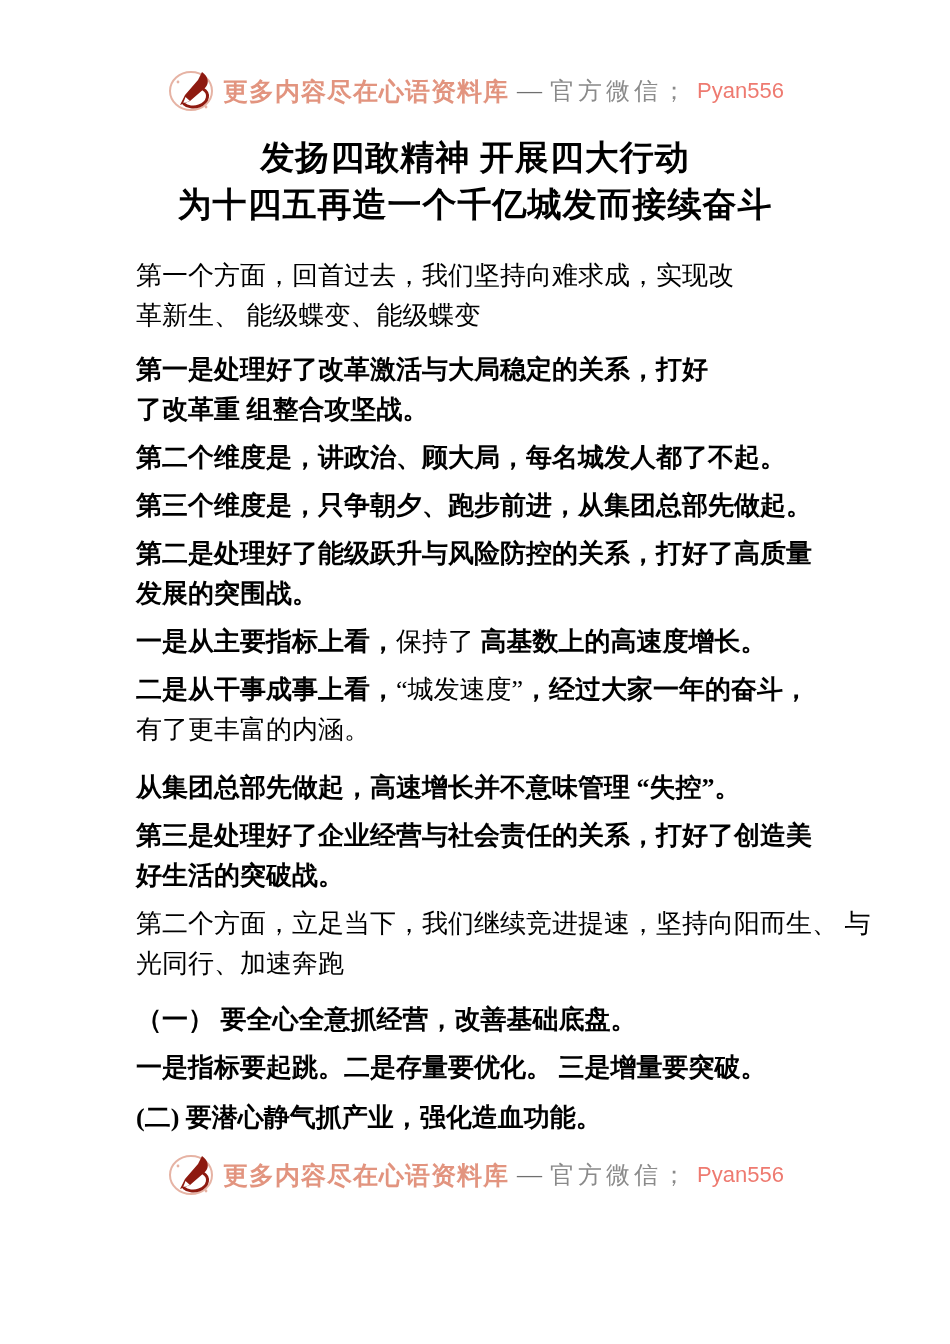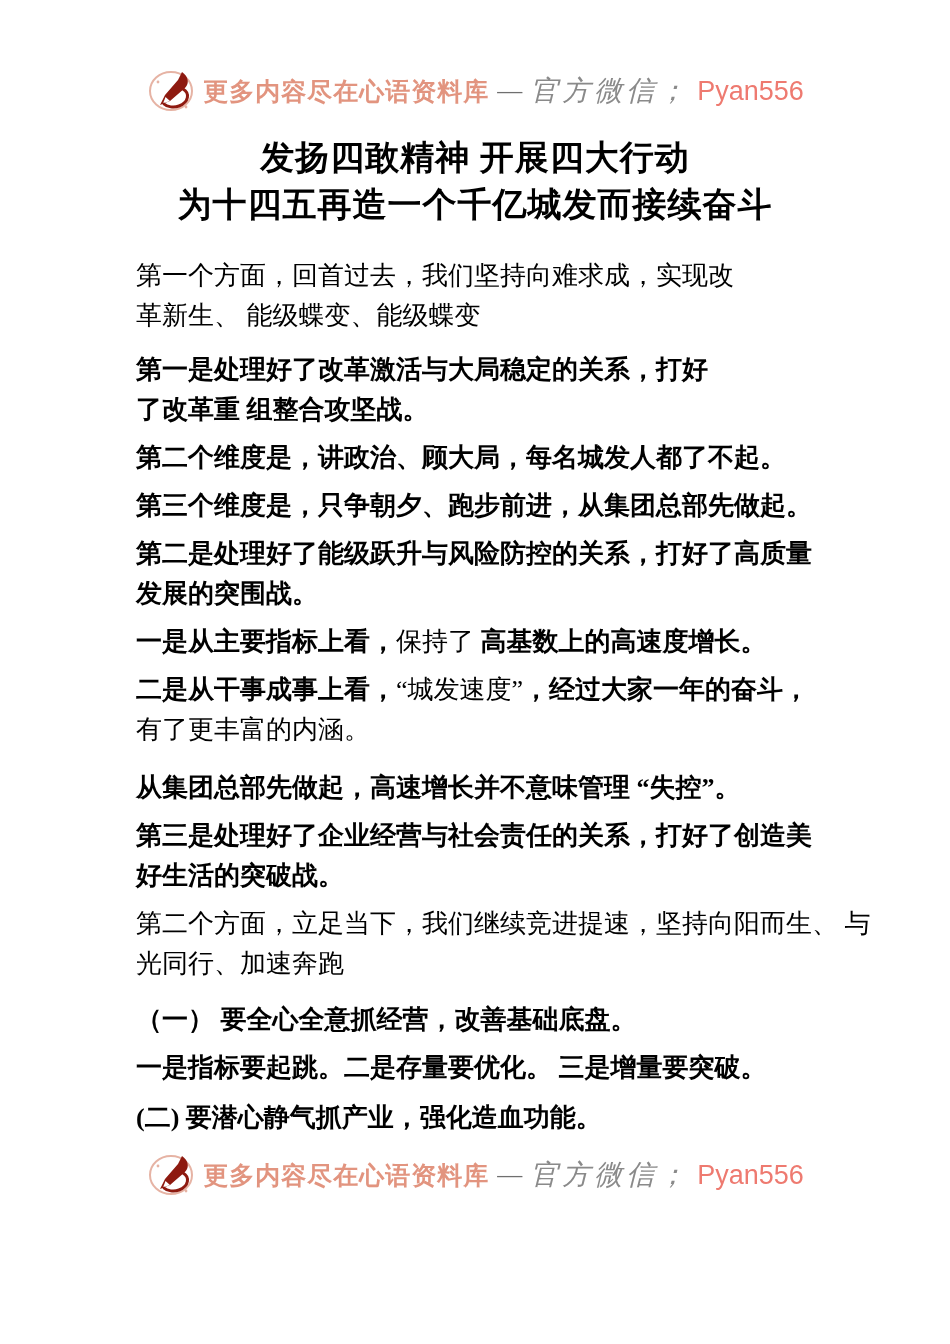--- a/index.html
+++ b/index.html
@@ -18,25 +18,25 @@
   }
   .watermark-top{padding-top:68px;}
   .watermark-bottom{margin-top:14px;}
   .logo{width:50px;height:46px;flex:0 0 auto;}
   .wm-brand{
     font-size:25px;font-weight:600;letter-spacing:1px;
     color:var(--wm-salmon,#e2947f);
   }
   .wm-dash{font-size:25px;color:#6f6f6f;margin:0 1px;}
   .wm-label{
-    font-size:28px;font-style:italic;letter-spacing:4px;
+    font-size:24px;letter-spacing:4px;
     color:var(--wm-gray,#8a8a8a);
   }
   .wm-id{
-    font-size:27px;
+    font-size:22px;
     font-family:"Liberation Sans","DejaVu Sans",sans-serif;
     color:var(--wm-red,#ee7a70);
     text-align:center;
   }
   
   .title{
     margin:20px 40px 0;
     text-align:center;
     font-size:34px;font-weight:700;
     line-height:47px;

